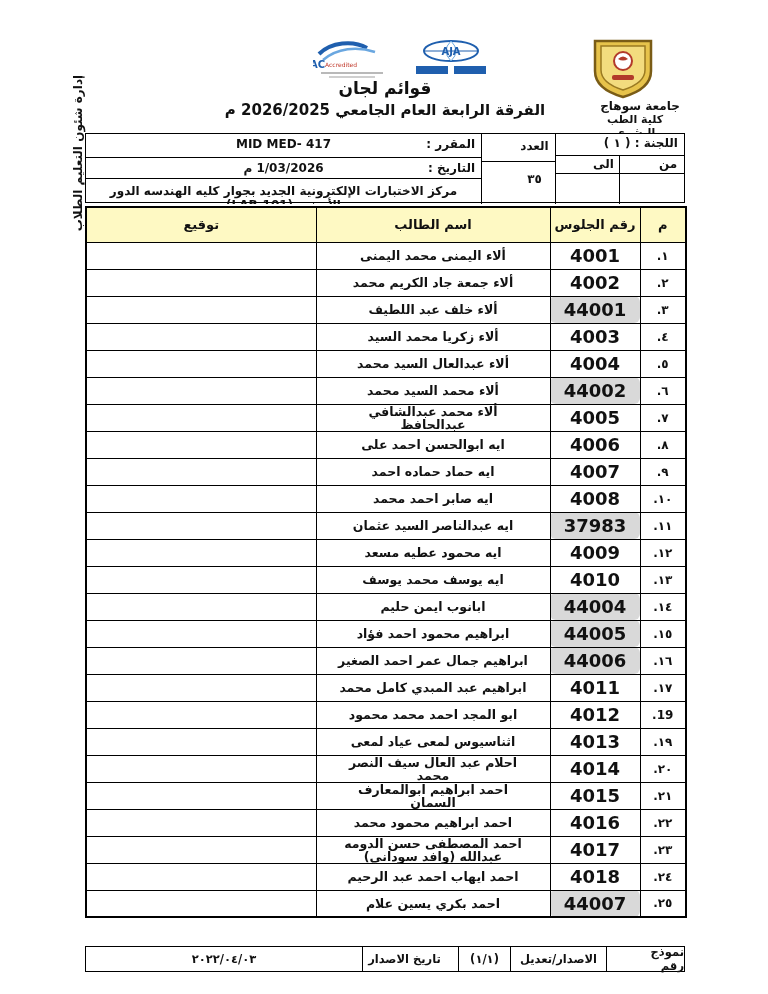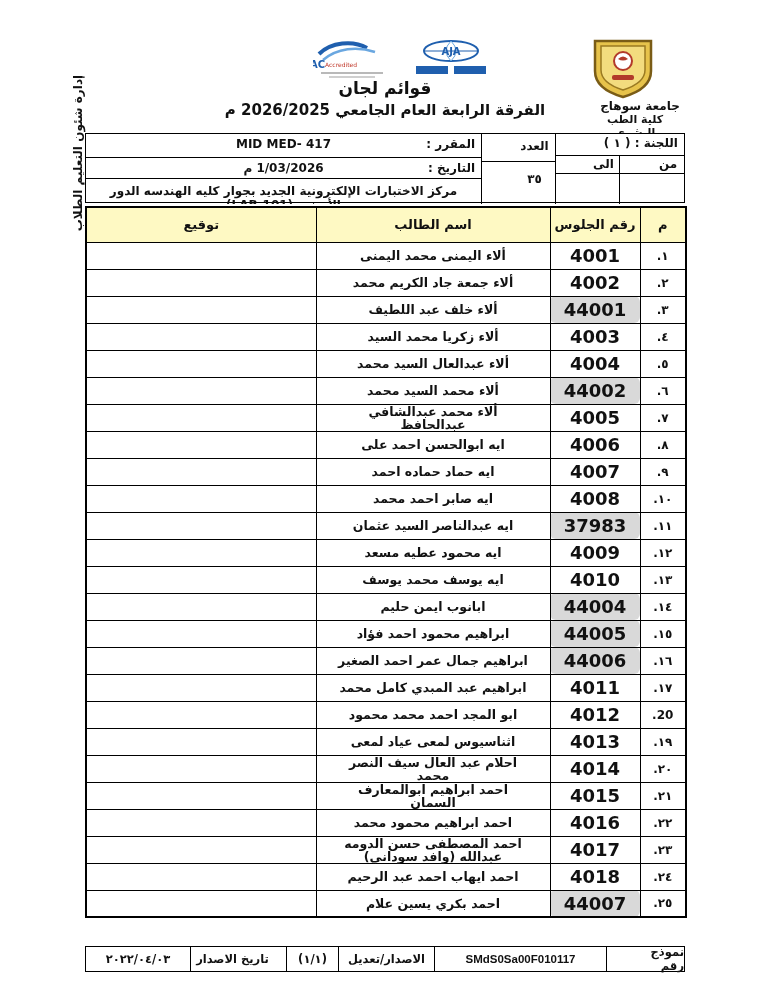--- a/index.html
+++ b/index.html
@@ -233,21 +233,21 @@
       <td class="c-name">ابراهيم جمال عمر احمد الصغير</td>
       <td class="c-sign"></td>
     </tr>
         <tr>
       <td class="c-index">١٧.</td>
       <td class="c-seat">4011</td>
       <td class="c-name">ابراهيم عبد المبدي كامل محمد</td>
       <td class="c-sign"></td>
     </tr>
         <tr>
-      <td class="c-index">20.</td>
+      <td class="c-index">19.</td>
       <td class="c-seat">4012</td>
       <td class="c-name">ابو المجد احمد محمد محمود</td>
       <td class="c-sign"></td>
     </tr>
         <tr>
       <td class="c-index">١٩.</td>
       <td class="c-seat">4013</td>
       <td class="c-name">اثناسيوس لمعى عياد لمعى</td>
       <td class="c-sign"></td>
     </tr>
@@ -285,20 +285,19 @@
       <td class="c-index">٢٥.</td>
       <td class="c-seat hl">44007</td>
       <td class="c-name">احمد بكري يسين علام</td>
       <td class="c-sign"></td>
     </tr>
       </tbody>
   </table>
 
   <div class="abs doc-footer">
     <div class="fcell f-form-label">نموذج رقم</div>
-    <div class="fcell f-form-value">SMdS0Sa00F010117</div>
     <div class="fcell f-rev-label">الاصدار/تعديل</div>
     <div class="fcell f-rev-value">(١/١)</div>
     <div class="fcell f-date-label">تاريخ الاصدار</div>
     <div class="fcell f-date-value">٢٠٢٢/٠٤/٠٣</div>
   </div>
 
 </div>
 
 </body></html>

